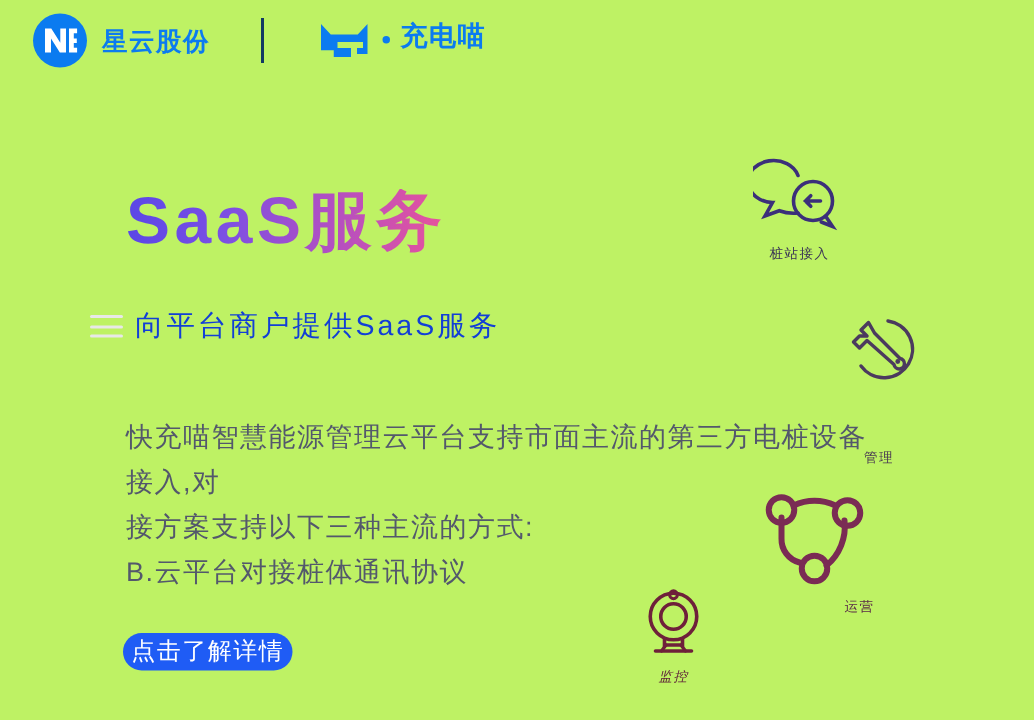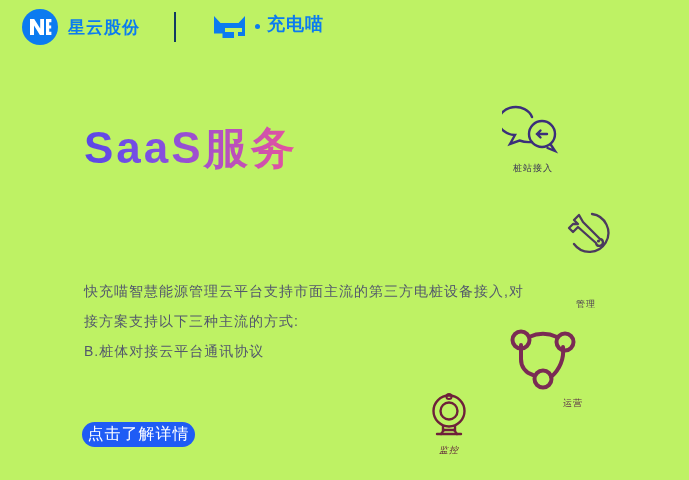--- a/index.html
+++ b/index.html
@@ -48,21 +48,21 @@
 
   .subtitle-row{position:absolute;left:60px;top:208px;display:flex;align-items:center;}
   .burger{width:22px;height:15px;display:flex;flex-direction:column;justify-content:space-between;flex:none;margin-right:8px;}
   .burger i{display:block;height:2px;background:#e8e8e8;border-radius:1px;}
   .subtitle-text{
     color:#123fd6;font-size:19px;letter-spacing:2px;line-height:1;white-space:nowrap;
   }
 
   .body-copy{
     position:absolute;left:84px;top:276px;width:500px;
-    color:#53586c;font-size:14px;line-height:30px;letter-spacing:1px;
+    color:#53586c;font-size:18px;line-height:30px;letter-spacing:1px;
   }
   .body-copy p{margin:0;}
 
   .cta{
     position:absolute;left:82px;top:422px;
     width:113px;height:25px;border:none;border-radius:13px;
     background:#1f5cf5;color:#ffffff;font-size:16px;letter-spacing:1px;
     font-family:"Liberation Sans","DejaVu Sans",sans-serif;
     cursor:pointer;padding:0;
   }
@@ -109,25 +109,33 @@
           <path d="M2 1 L2 18.5 L10.5 18.5 L10.5 23 L22 23 L22 17 L13 17 L13 13 L30 13 L30 17 L26 17 L26 21 L33 21 L33 1 L26.5 8 L8.5 8 Z" fill="#0b7bf0"></path>
         </svg>
       </span>
       <span class="cat-dot"></span>
       <span class="brand-right-text">充电喵</span>
     </div>
   </div>
 
   <div class="hero-title">SaaS服务</div>
 
+  <div class="subtitle-row">
+    <span class="burger">
+      <i></i>
+      <i></i>
+      <i></i>
+    </span>
+    <span class="subtitle-text">向平台商户提供SaaS服务</span>
+  </div>
 
   <div class="body-copy">
     <p>快充喵智慧能源管理云平台支持市面主流的第三方电桩设备接入,对</p>
     <p>接方案支持以下三种主流的方式:</p>
-    <p>B.桩体对接云平台通讯协议</p>
+    <p>B.云平台对接桩体通讯协议</p>
   </div>
 
   <button class="cta">点击了解详情</button>
 
   <div class="feature" id="feat-chat">
     <span class="glyph">
       <svg width="62" height="52" viewBox="0 0 62 52" aria-hidden="true">
         <path d="M30 13 A17 14 0 1 0 13 31 L8 40 L17.5 36.5 A22 17 0 0 0 30 38" fill="none" stroke="#3b2f7a" stroke-width="2.4" stroke-linecap="round"></path>
         <circle cx="40" cy="30" r="13" fill="none" stroke="#3b2f7a" stroke-width="2.4"></circle>
         <path d="M49 41 L53 47 L45.5 44" fill="none" stroke="#3b2f7a" stroke-width="2.4" stroke-linecap="round"></path>

